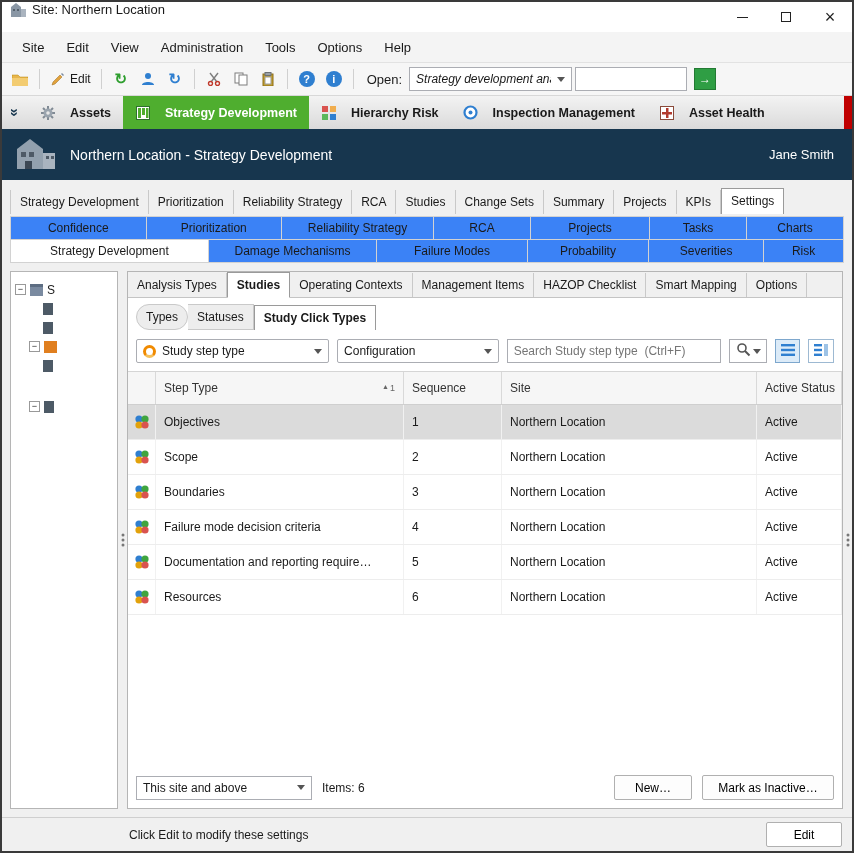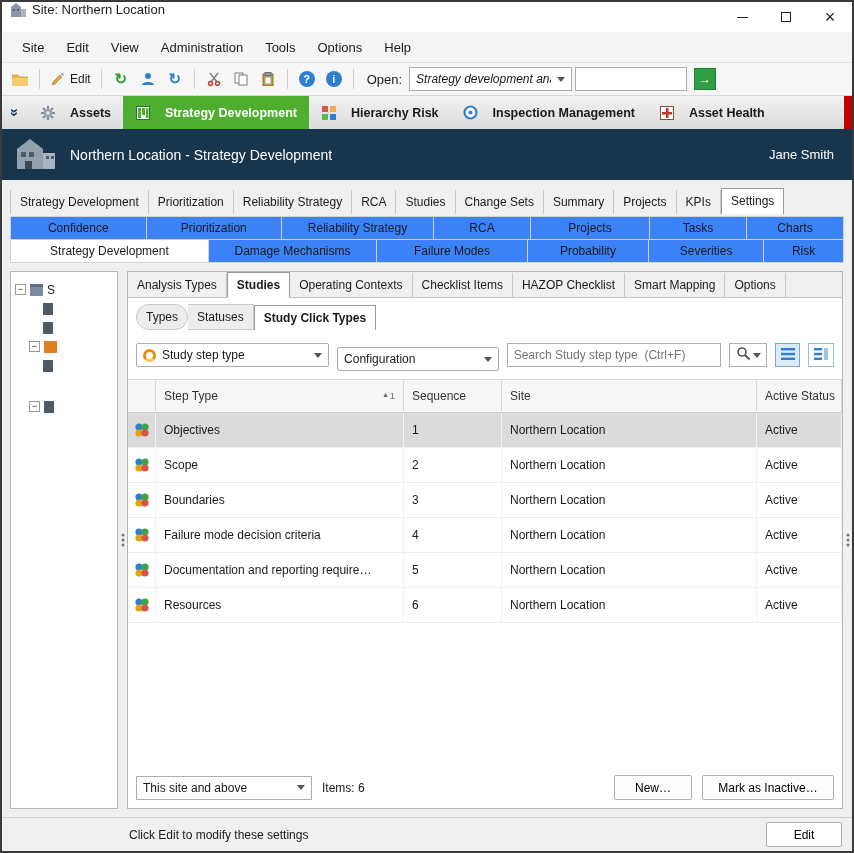--- a/index.html
+++ b/index.html
@@ -84,21 +84,21 @@
   .tabstrip .tab { padding: 5px 9px; border-right: 1px solid #c9c9c9; white-space: nowrap; }
   .tabstrip .tab.active { background: #fff; border: 1px solid #9a9a9a; border-bottom: 1px solid #fff; margin-bottom: -1px; font-weight: bold; }
   .substrip { margin: 6px 0 0 8px; border-bottom: none; background: transparent; }
   .substrip .tab { background: #ededed; border: 1px solid #c9c9c9; border-left: none; }
   .substrip .tab:first-child { border-left: 1px solid #c9c9c9; border-radius: 13px; }
   .substrip .tab.active { background: #fff; border: 1px solid #9a9a9a; font-weight: bold; }
 
   
   .filterbar { display: flex; align-items: center; gap: 8px; padding: 9px 8px 8px 8px; background: #fff; flex: none; }
   .type-combo { width: 196px; border-radius: 2px; }
-  .config-combo { width: 164px; border-radius: 2px; margin-top: 8px; }
+  .config-combo { width: 164px; border-radius: 2px; }
   .search-input { width: 218px; height: 24px; border: 1px solid #abadb3; padding: 0 6px; font-family: inherit; font-size: 12px; }
   .search-btn { height: 24px; width: 38px; border: 1px solid #abadb3; background: #fff; display: flex; align-items: center; justify-content: center; gap: 2px; }
   .vbtn { width: 26px; height: 24px; border: 1px solid #7da7cd; background: #dcebf8; display: flex; align-items: center; justify-content: center; }
   .vbtn.alt { background: #fff; border-color: #9db9d2; }
   .ring { width: 13px; height: 13px; border: 3px solid #f08a00; border-radius: 50%; border-bottom-color: #f6c05a; display: inline-block; flex: none; }
 
   
   .gridwrap { flex: none; border-top: 1px solid #d5d5d5; overflow: hidden; }
   .ghead { display: flex; background: #f6f6f6; height: 33px; border-bottom: 1px solid #cfcfcf; }
   .gcell { padding: 0 8px; display: flex; align-items: center; overflow: hidden; white-space: nowrap; }
@@ -396,21 +396,21 @@
           <i></i>
         </span>
     </div>
 
     <div class="mainpanel">
 
       <div class="tabstrip">
         <span class="tab">Analysis Types</span>
         <span class="tab active">Studies</span>
         <span class="tab">Operating Contexts</span>
-        <span class="tab">Checklist Items</span>
+        <span class="tab">Management Items</span>
         <span class="tab">HAZOP Checklist</span>
         <span class="tab">Smart Mapping</span>
         <span class="tab">Options</span>
       </div>
 
       <div class="tabstrip substrip">
         <span class="tab">Types</span>
         <span class="tab">Statuses</span>
         <span class="tab active">Study Click Types</span>
       </div>

